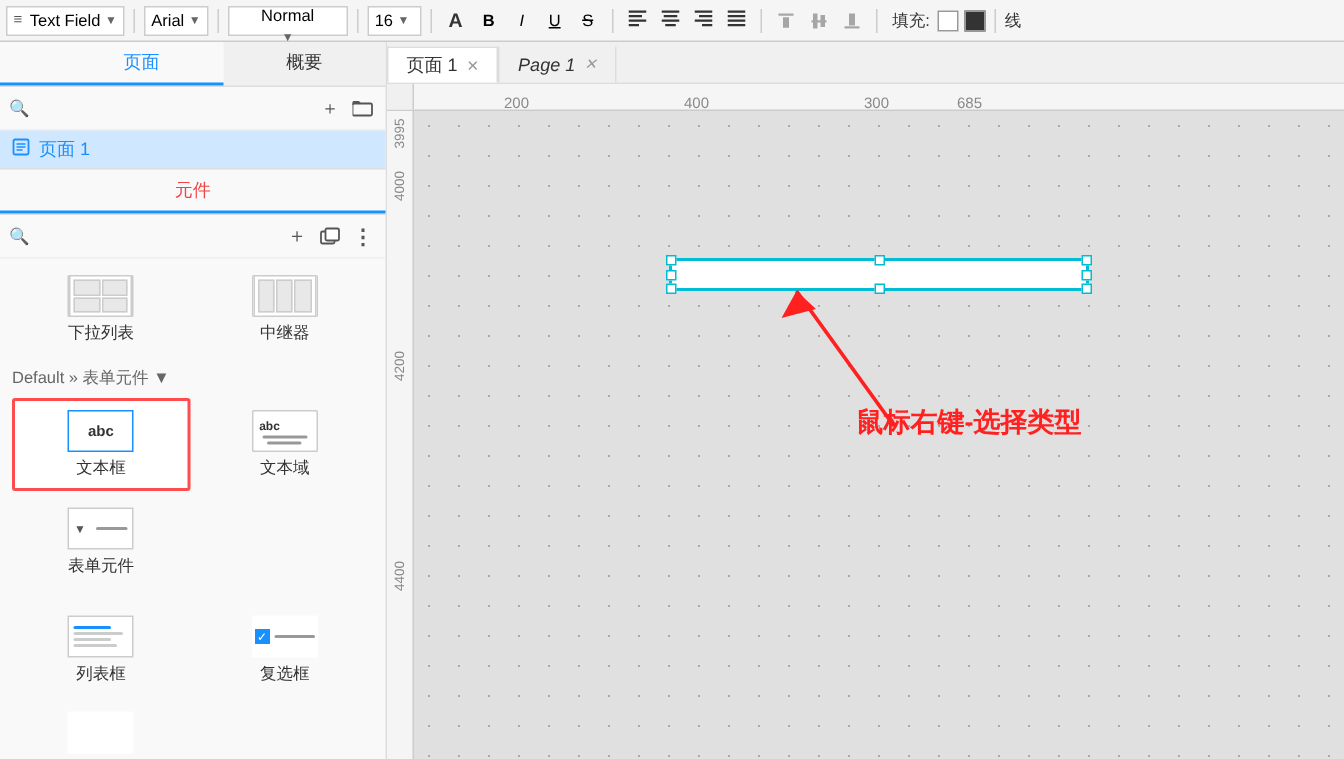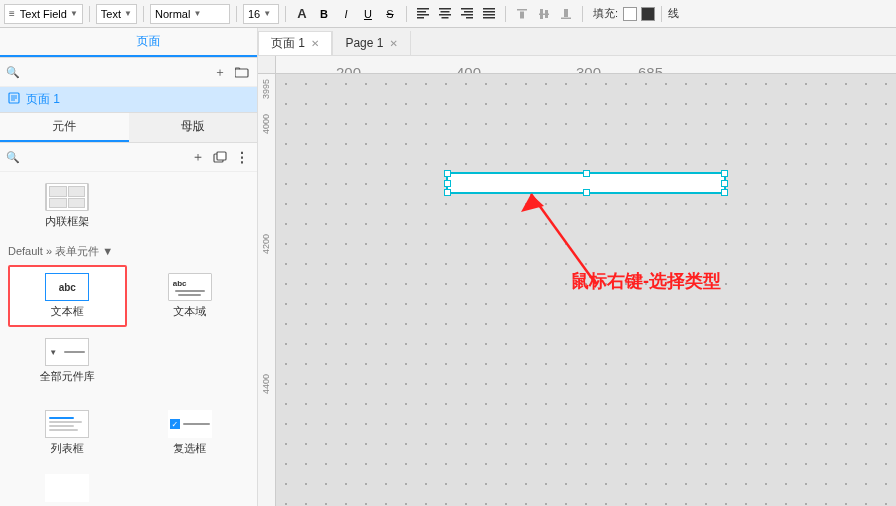--- a/index.html
+++ b/index.html
@@ -142,21 +142,21 @@
     }
     .comp-tab {
       flex: 1;
       text-align: center;
       padding: 5px 0;
       font-size: 12px;
       cursor: pointer;
       color: #333;
     }
     .comp-tab.active {
-      color: #404040;
+      color: #ef4444;
       border-bottom: 2px solid #1890ff;
       background: #f9f9f9;
     }
     .comp-search-row {
       display: flex;
       align-items: center;
       padding: 4px 6px;
       gap: 4px;
       border-bottom: 1px solid #eee;
     }
@@ -343,21 +343,21 @@
     }
     .ruler-marks {
       flex: 1;
       height: 100%;
       position: relative;
       overflow: hidden;
     }
     .ruler-mark {
       position: absolute;
       top: 8px;
-      font-size: 15px;
+      font-size: 10px;
       color: #888;
     }
 
     .canvas-body {
       flex: 1;
       display: flex;
       overflow: hidden;
     }
     .ruler-left {
       width: 18px;
@@ -454,26 +454,26 @@
 <div class="toolbar">
 
   <div class="toolbar-dropdown">
     <span style="font-size:10px; color:#555; margin-right:2px;">≡</span>
     <span>Text Field</span>
     <span class="arrow">▼</span>
   </div>
   <div class="toolbar-divider"></div>
 
   <div class="toolbar-dropdown">
-    <span>Text</span>
+    <span>Arial</span>
     <span class="arrow">▼</span>
   </div>
   <div class="toolbar-divider"></div>
 
-  <div class="toolbar-dropdown" style="min-width:80px;">
+  <div class="toolbar-dropdown" style="min-width:80px;flex-direction:column;">
     <span>Normal</span>
     <span class="arrow">▼</span>
   </div>
   <div class="toolbar-divider"></div>
 
   <div class="toolbar-dropdown" style="min-width:36px;">
     <span>16</span>
     <span class="arrow">▼</span>
   </div>
   <div class="toolbar-divider"></div>
@@ -566,20 +566,23 @@
 </div>
 
 <div class="main">
 
   <div class="left-panel">
 
     <div class="panel-section">
       <div class="panel-tabs">
         <div class="panel-tab active">
           <span>页面</span>
+        </div>
+        <div class="panel-tab">
+          <span>概要</span>
         </div>
       </div>
       <div class="panel-search-row">
         <span style="font-size:11px; color:#aaa;">🔍</span>
         <input type="text" placeholder="" style="flex: 1 1 0%; height: 20px; border: none; background: transparent; font-size: 11px; outline: none;">
         <span class="icon-btn">＋</span>
         <span class="icon-btn">
           <svg width="14" height="12" viewBox="0 0 14 12" fill="none">
               <rect x="0" y="3" width="13" height="8" rx="1" stroke="#555" stroke-width="1.2" fill="none"></rect>
               <path d="M0 4 L0 3 Q0 2 1 2 L4 2 L5 3" stroke="#555" stroke-width="1.2" fill="none"></path>
@@ -596,23 +599,20 @@
             </svg>
         </span>
         <span>页面 1</span>
       </div>
     </div>
 
     <div class="components-section">
       <div class="comp-tabs">
         <div class="comp-tab active">
           <span>元件</span>
-        </div>
-        <div class="comp-tab">
-          <span>母版</span>
         </div>
       </div>
       <div class="comp-search-row">
         <span style="font-size:11px; color:#aaa;">🔍</span>
         <input type="text" placeholder="" style="flex: 1 1 0%; height: 20px; border: none; background: transparent; font-size: 11px; outline: none;">
         <span class="icon-btn" style="font-size:13px; color:#555;">＋</span>
         <span class="icon-btn" style="font-size:11px; color:#555;">
           <svg width="14" height="12" viewBox="0 0 14 12">
               <rect x="1" y="3" width="9" height="8" rx="1" fill="none" stroke="#555" stroke-width="1.2"></rect>
               <rect x="4" y="1" width="9" height="8" rx="1" fill="white" stroke="#555" stroke-width="1.2"></rect>
@@ -625,21 +625,31 @@
       <div class="comp-grid">
         <div class="comp-item">
           <div class="comp-icon">
             <div class="frame-icon">
               <div class="frame-cell"></div>
               <div class="frame-cell"></div>
               <div class="frame-cell"></div>
               <div class="frame-cell"></div>
             </div>
           </div>
-          <span class="comp-label">内联框架</span>
+          <span class="comp-label">下拉列表</span>
+        </div>
+        <div class="comp-item">
+          <div class="comp-icon">
+            <div class="relay-icon">
+              <div class="relay-cell"></div>
+              <div class="relay-cell"></div>
+              <div class="relay-cell"></div>
+            </div>
+          </div>
+          <span class="comp-label">中继器</span>
         </div>
       </div>
 
       <div class="category-label">
         <span>Default » 表单元件 ▼</span>
       </div>
 
       <div class="comp-grid">
 
         <div class="comp-item selected">
@@ -656,21 +666,21 @@
             <div class="comp-icon-line" style="width:60%;"></div>
           </div>
           <span class="comp-label">文本域</span>
         </div>
 
         <div class="comp-item">
           <div class="dropdown-icon">
             <span style="font-size:8px; color:#555;">▼</span>
             <div class="comp-icon-line" style="width:60%; height:2px;"></div>
           </div>
-          <span class="comp-label">全部元件库</span>
+          <span class="comp-label">表单元件</span>
         </div>
       </div>
 
       <div class="comp-grid" style="margin-top:4px;">
 
         <div class="comp-item">
           <div class="listbox-icon">
             <div class="lb-line selected-line"></div>
             <div class="lb-line" style="width:90%;"></div>
             <div class="lb-line" style="width:70%;"></div>
@@ -701,21 +711,21 @@
     </div>
   </div>
 
   <div class="canvas-area">
 
     <div class="canvas-tabs">
       <div class="canvas-tab">
         <span>页面 1</span>
         <span class="close">✕</span>
       </div>
-      <div class="canvas-tab" style="background:#f0f0f0; border-top:none;">
+      <div class="canvas-tab" style="background:#f0f0f0; border-top:none;font-style:italic;">
         <span>Page 1</span>
         <span class="close">✕</span>
       </div>
     </div>
 
     <div class="canvas-wrapper">
 
       <div class="ruler-top">
         <div class="ruler-corner"></div>
         <div class="ruler-marks">

